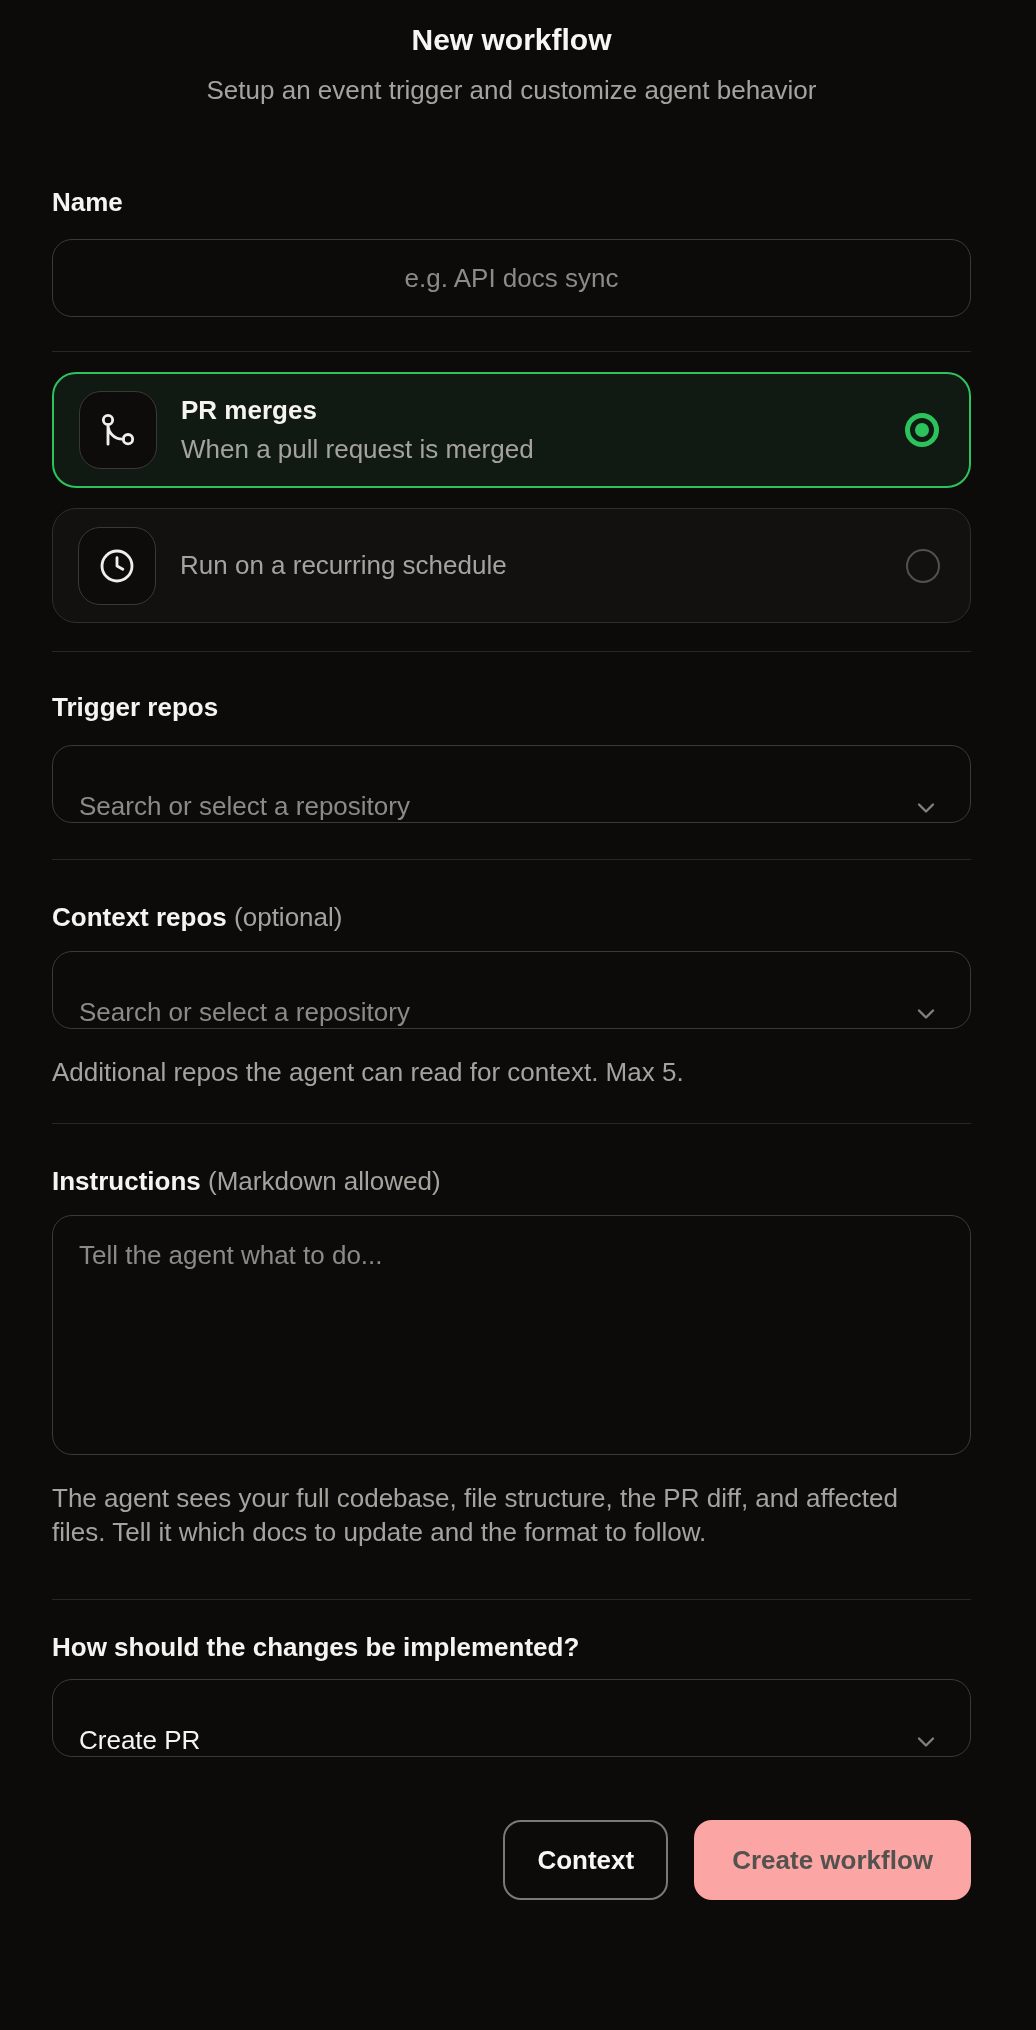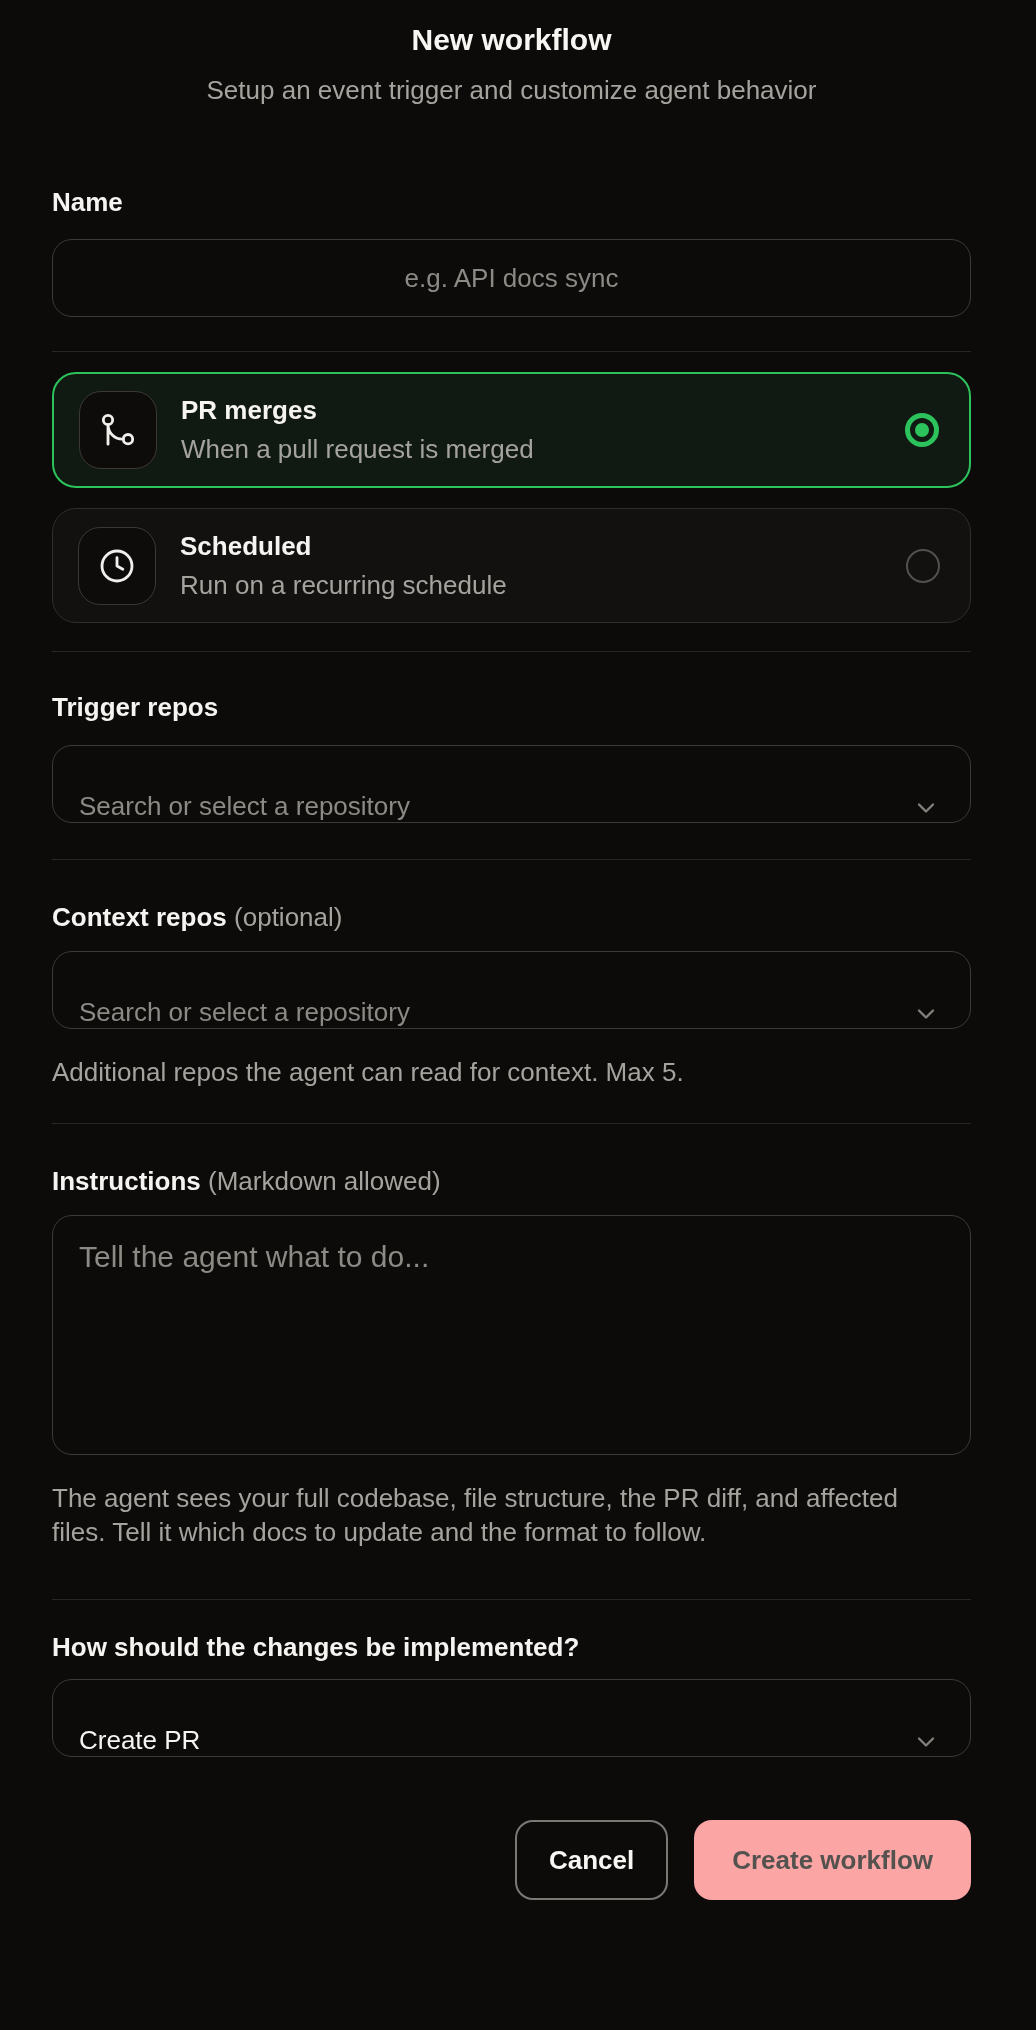--- a/index.html
+++ b/index.html
@@ -74,21 +74,21 @@
   .select-value { color: #f5f4f1; }
   .chevron { width: 28px; height: 28px; flex-shrink: 0; }
   .textarea {
     box-sizing: border-box;
     width: 100%;
     height: 240px;
     border: 1.5px solid #3b3a37;
     border-radius: 20px;
     background: transparent;
     font-family: "Liberation Sans", sans-serif;
-    font-size: 30px;
+    font-size: 26px;
     color: #f5f4f1;
     padding: 24px 26px;
     resize: none;
     outline: none;
     display: block;
   }
   .helper {
     font-size: 26px;
     line-height: 34px;
     color: #a5a39e;
@@ -241,21 +241,20 @@
   </div>
 
   <div class="option-card mt-card2">
     <div class="icon-tile">
       <svg viewBox="0 0 24 24" fill="none" stroke="#f0efec" stroke-width="1.7" stroke-linecap="round" stroke-linejoin="round">
         <circle cx="12" cy="12" r="9"></circle>
         <polyline points="12 7 12 12 15.5 14"></polyline>
       </svg>
     </div>
     <div class="option-text">
-      <div class="option-title">Scheduled</div>
       <div class="option-desc">Run on a recurring schedule</div>
     </div>
     <div class="radio"></div>
   </div>
 
   <div class="divider mt-div2"></div>
 
   <div class="lbl mt-trig-label">Trigger repos</div>
   <div class="select mt-trig-select">
     <span class="select-placeholder">Search or select a repository</span>
@@ -285,17 +284,17 @@
 
   <div class="lbl mt-impl-label">How should the changes be implemented?</div>
   <div class="select mt-impl-select">
     <span class="select-value">Create PR</span>
     <svg class="chevron" viewBox="0 0 24 24" fill="none" stroke="#83817c" stroke-width="2" stroke-linecap="round" stroke-linejoin="round">
         <path d="m6 9 6 6 6-6"></path>
       </svg>
   </div>
 
   <div class="actions mt-actions">
-    <button class="btn btn-cancel">Cancel</button>
+    <button class="btn btn-cancel">Context</button>
     <button class="btn btn-submit" disabled="">Create workflow</button>
   </div>
 
 </div>
 
 </body></html>

